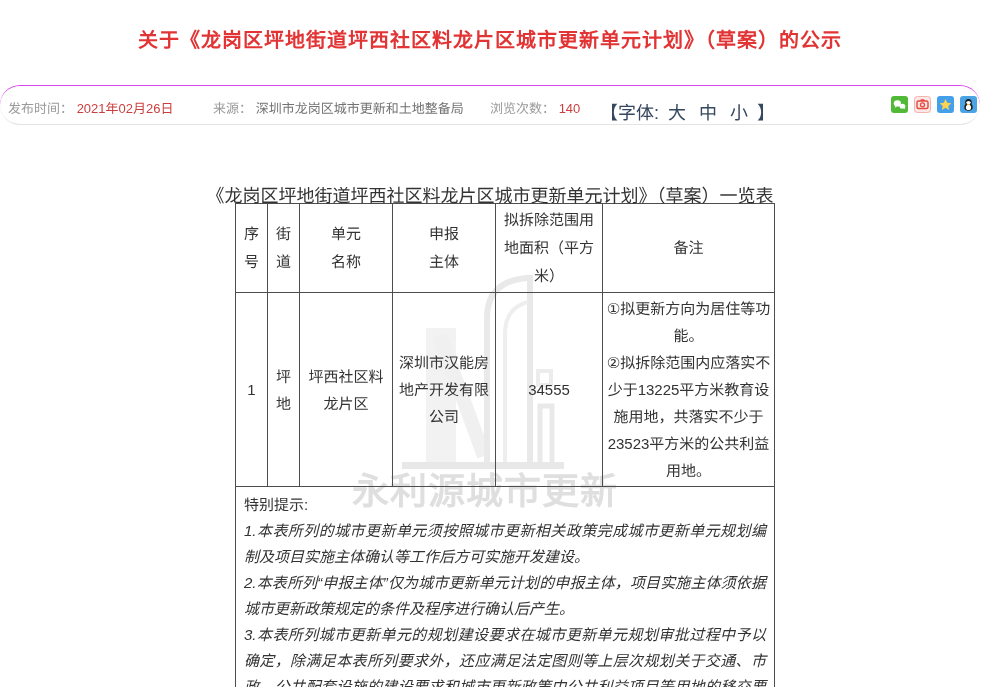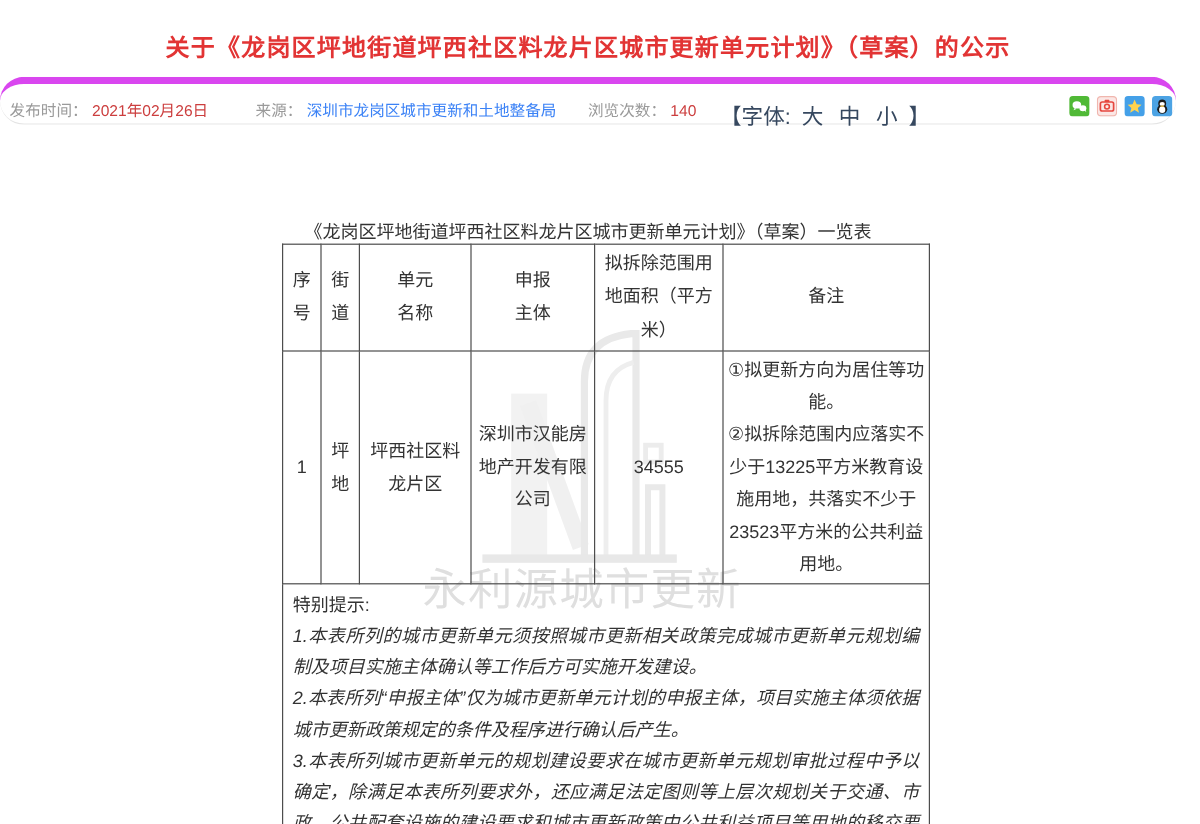--- a/index.html
+++ b/index.html
@@ -6,44 +6,44 @@
   html,body { width:1000px; height:687px; background:#ffffff; overflow:hidden;
     font-family:"Liberation Sans","DejaVu Sans",sans-serif; }
   .page { position:relative; width:980px; height:687px; }
 
   
   .page-title { position:absolute; top:24px; left:0; width:100%;
     text-align:center; font-size:20px; font-weight:bold; color:#e23434;
     letter-spacing:1px; z-index:2; }
 
   
-  .meta-bar { position:absolute; top:64px; left:0; width:100%; height:40px;
-    border-top:6px solid #d946ef; border-bottom:1px solid #e4e4e4;
+  .meta-bar { position:absolute; top:85px; left:0; width:100%; height:40px;
+    border-top:1px solid #d946ef; border-bottom:1px solid #e4e4e4;
     font-size:13px; color:#9a9a9a; z-index:2;border-radius:20px; }
   .meta-bar .mi { position:absolute; top:12px; white-space:nowrap; }
   .m-publish { left:8px; }
   .m-source  { left:213px; }
   .m-views   { left:490px; }
   .m-font    { left:600px; color:#36485f; font-size:18px; }
   .meta-val-red { color:#cc3e3e; }
-  .meta-val-gray { color:#3b82f6; }
+  .meta-val-gray { color:#737373; }
   .font-size-btn { cursor:pointer; margin:0 4px; color:#36485f; text-decoration:none; }
   .share-icons { position:absolute; top:10px; right:3px; display:flex; gap:6px; }
   .share-icons .sicon { width:17px; height:17px; display:block; cursor:pointer; }
 
   
   .intro-paragraph { position:absolute; top:131px; left:2px; width:996px;
     font-size:15px; line-height:23.5px; color:#3a3a3a; text-indent:2em; z-index:2; }
   .table-caption { position:absolute; top:181px; left:0; width:100%;
-    text-align:center; font-size:15px; color:#333333; z-index:2; }
+    text-align:center; font-size:18px; color:#333333; z-index:2; }
 
   
   .watermark { position:absolute; z-index:0; }
   .wm-logo { left:388px; top:256px; }
-  .wm-text { left:352px; top:461px; font-size:37px; font-weight:normal;
+  .wm-text { left:352px; top:461px; font-size:37px; font-weight:bold;
     color:#dfdfdf; letter-spacing:1px; white-space:nowrap; }
 
   
   table.plan-table { position:absolute; left:235px; top:203px; width:539px;
     border-collapse:collapse; table-layout:fixed; z-index:1;
     font-size:15px; color:#333333; background:transparent; }
   .plan-table td, .plan-table th { border:1px solid #4d4d4d; font-weight:normal;
     vertical-align:middle; text-align:center; padding:2px 3px; background:transparent; }
   .plan-table col.c-seq    { width:32px; }
   .plan-table col.c-street { width:32px; }

